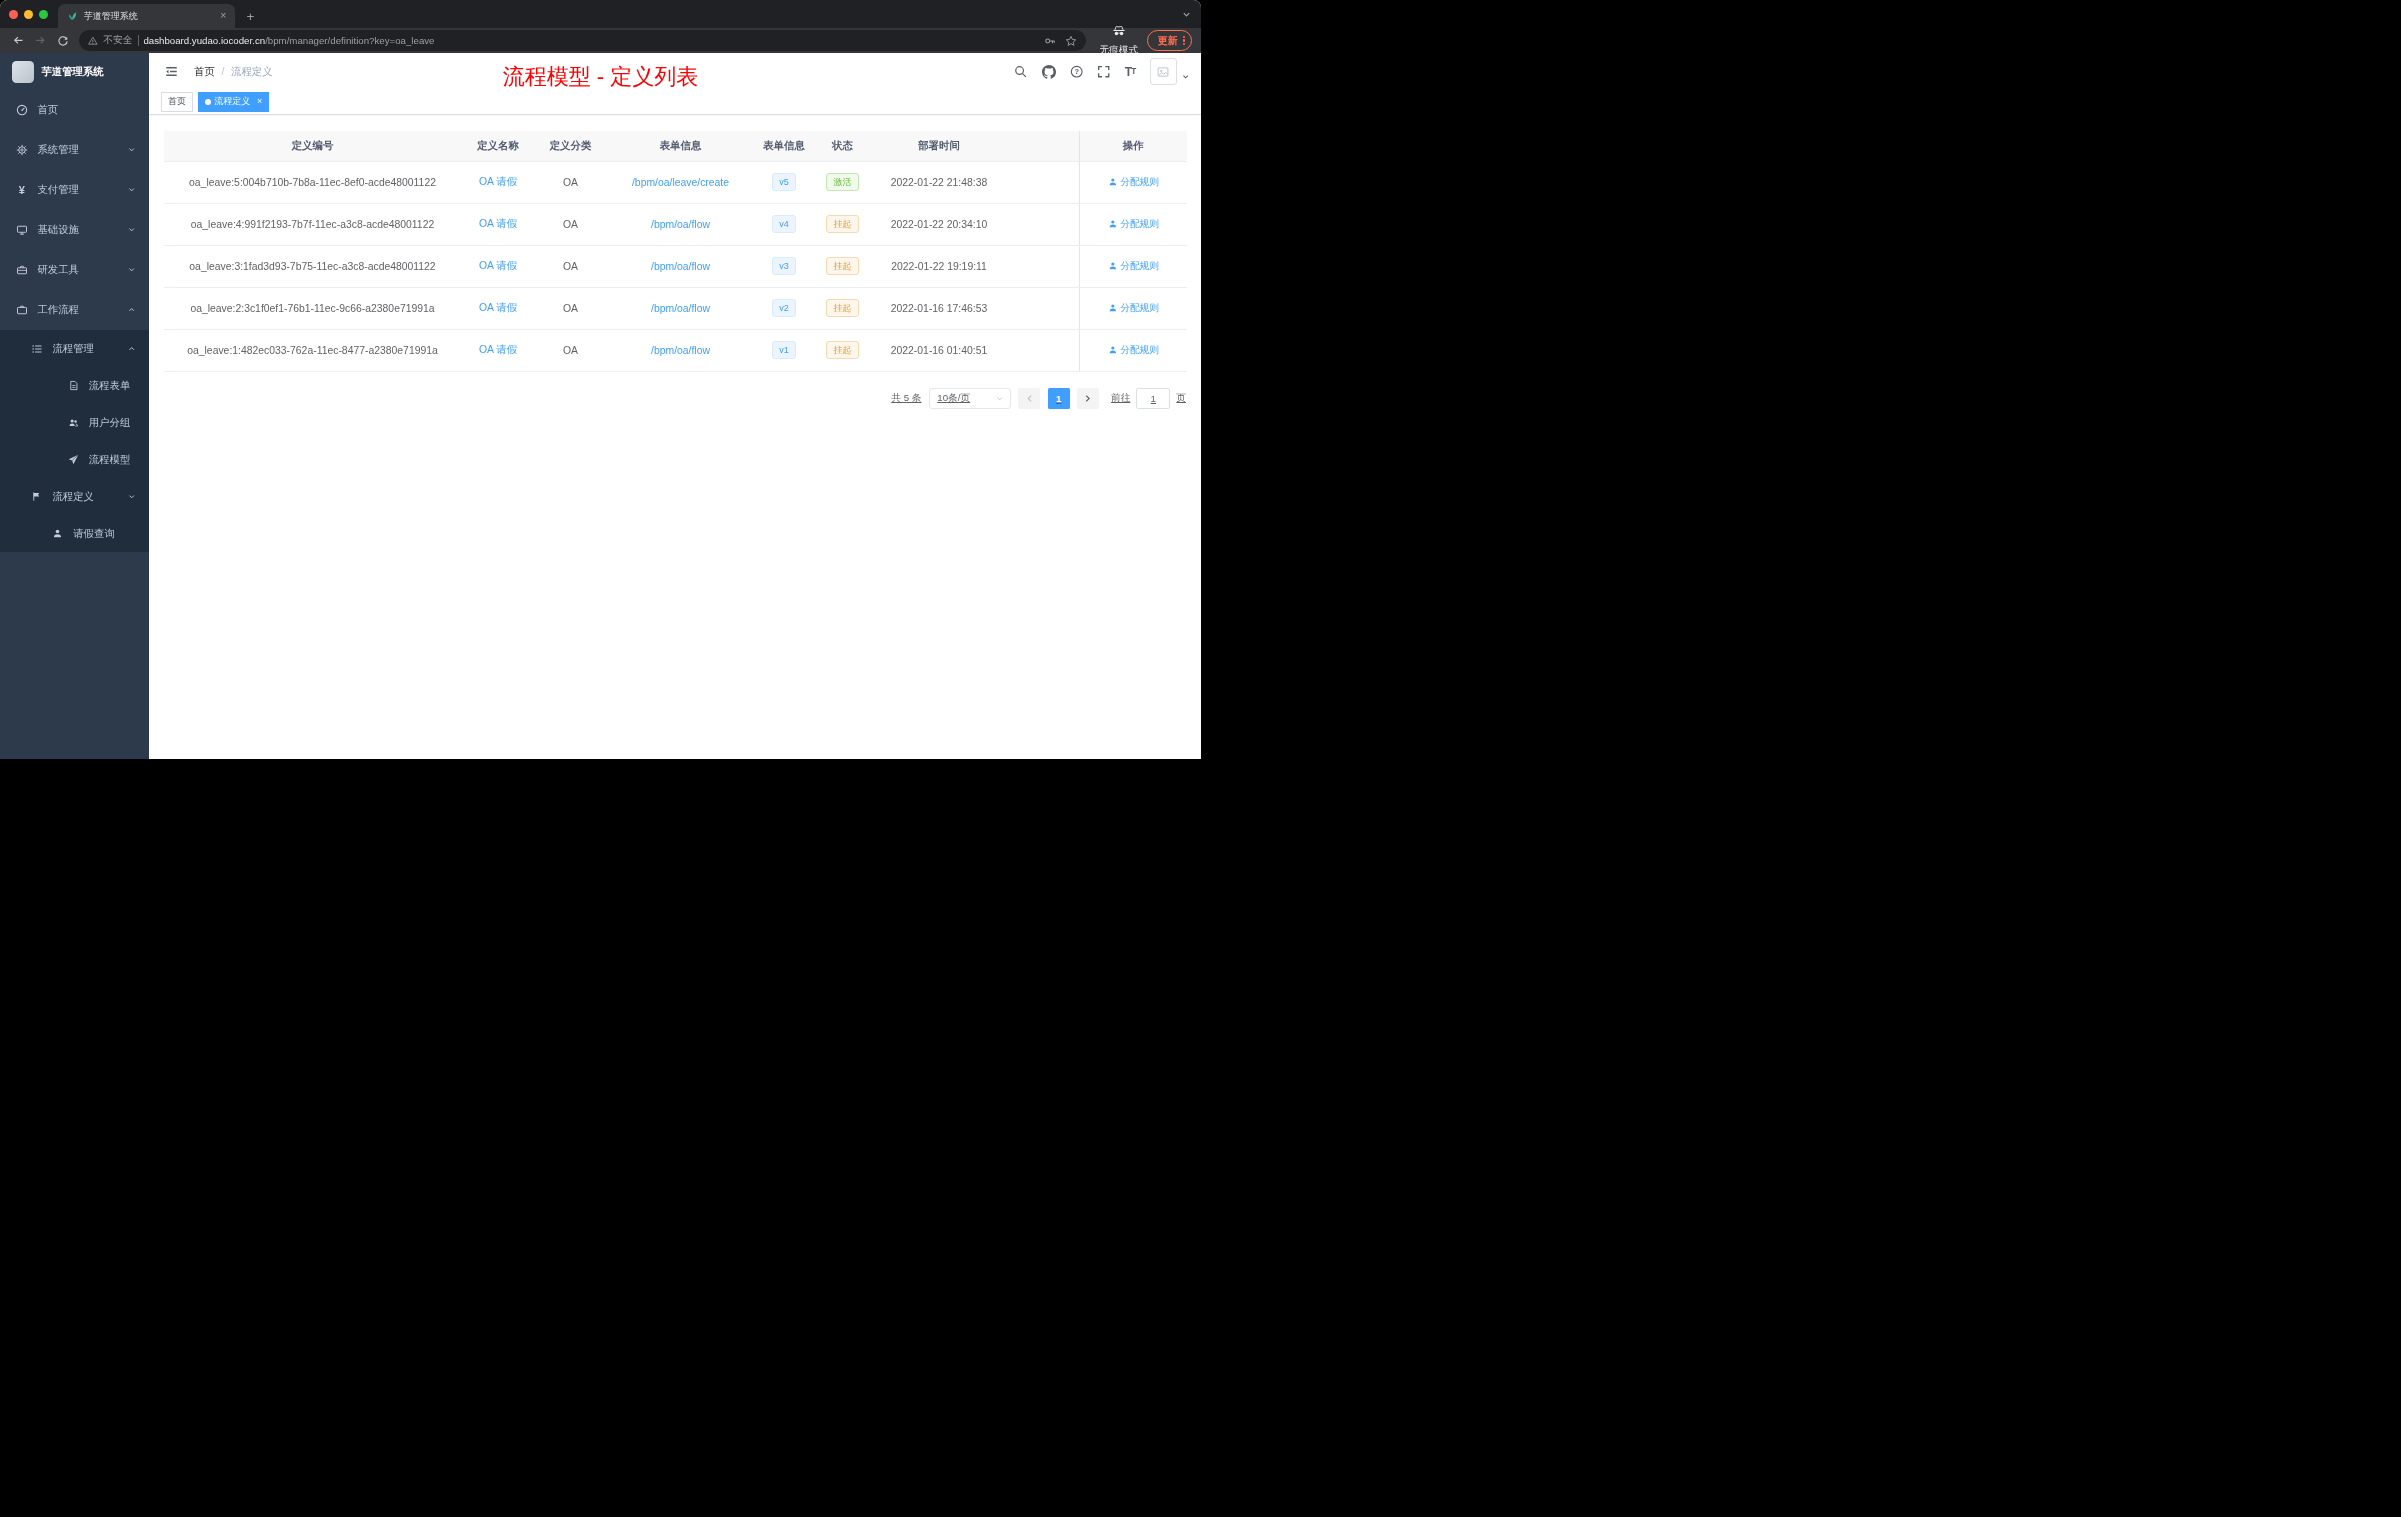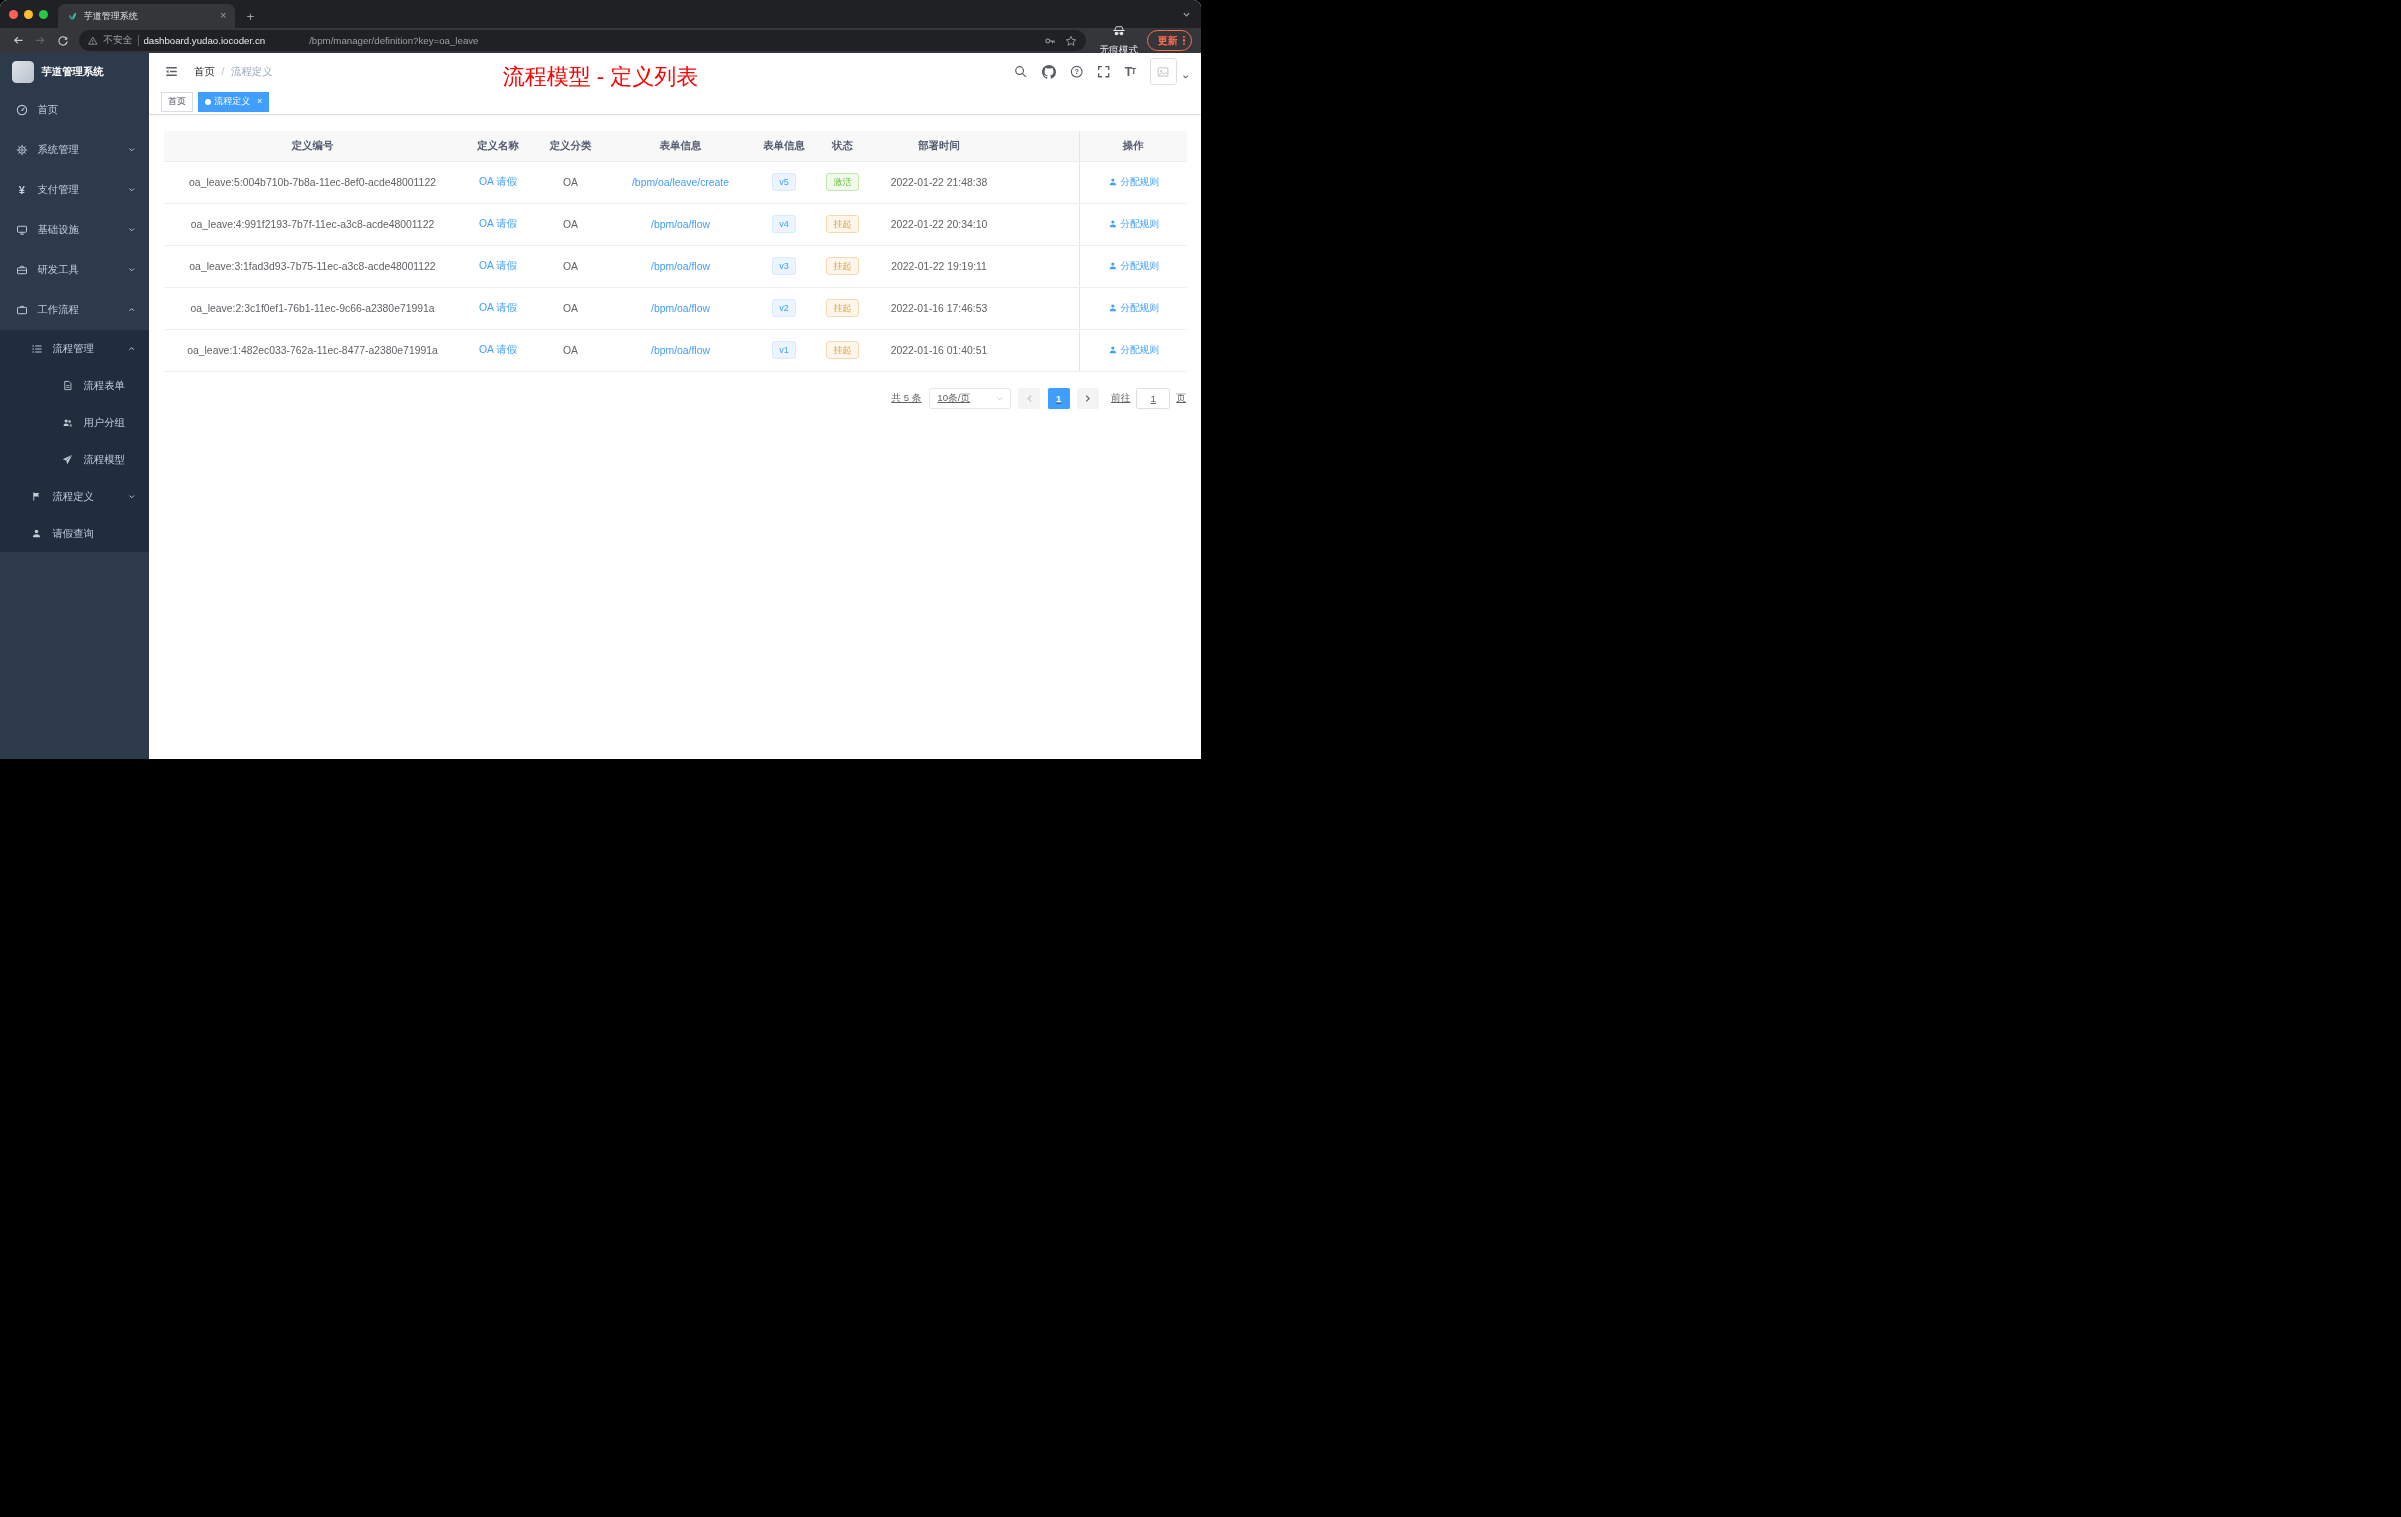--- a/index.html
+++ b/index.html
@@ -21,39 +21,39 @@
     color:#9aa0a6; font-size:13.4px; margin:0 0 1.5px 4.5px; }
   .tabstrip-caret { margin-left:auto; margin-right:10.4px; align-self:center; color:#9aa0a6; display:flex; }
 
   .toolbar { height:25px; background:#35363a; display:flex; align-items:center; padding:0 7.4px; gap:1.5px; flex-shrink:0; }
   .nav-btn { width:21px; height:21px; display:flex; align-items:center; justify-content:center; color:#c7cacd; }
   .nav-btn.disabled { color:#5f6368; }
   .omnibox { flex:1; height:21px; background:#202124; border-radius:10.4px; margin:0 4.5px;
     display:flex; align-items:center; gap:5.2px; padding:0 9px; font-size:9.7px; color:#9aa0a6; }
   .omni-divider { width:0.7px; height:10.4px; background:#5f6368; }
   .url-host { color:#e8eaed; }
-  .url-path { color:#9aa0a6;margin-left:44px; }
+  .url-path { color:#9aa0a6; }
   .omni-right { margin-left:auto; display:flex; gap:9px; align-items:center; color:#9aa0a6; }
   .incognito-badge { display:flex; align-items:center; gap:5.2px; color:#e8eaed; font-size:9.7px; margin:0 7.4px;flex-direction:column; }
   .update-pill { display:flex; align-items:center; gap:5.2px; border:1.1px solid #ff6d4f; color:#ff6d4f;
     border-radius:11px; padding:2.2px 6px 2.2px 9.7px; font-size:10px; font-weight:bold; margin-right:1.5px; }
   .dots-v { display:flex; flex-direction:column; gap:1.5px; }
   .dots-v i { width:2.2px; height:2.2px; border-radius:50%; background:currentColor; }
 
   
   .app { flex:1; display:flex; min-height:0; background:#fff; }
   .sidebar { width:149px; background:#2d3a4b; color:#bfcbd9; flex-shrink:0; font-size:10.4px; }
   .logo-row { height:37px; display:flex; align-items:center; gap:7.4px; padding-left:12px; }
   .logo-avatar { width:22px; height:22px; border-radius:4.5px;
     background:linear-gradient(135deg,#dfe3e8 0%,#b9c2cc 100%); }
   .logo-title { color:#fff; font-weight:bold; font-size:10.4px; }
   .menu-item { height:40px; display:flex; align-items:center; gap:9px; padding:0 13.4px 0 15px; cursor:pointer; }
   .menu-item .chev { margin-left:auto; display:flex; color:#bfcbd9; }
   .submenu { background:#1f2d3d; }
-  .submenu .menu-item { height:37px; padding-left:30px; }
+  .submenu .menu-item { height:37px; padding-left:30px;justify-content:center; }
   .submenu .menu-item.lvl3 { padding-left:61px; }
   .mi-icon { width:13.4px; display:flex; justify-content:center; align-items:center; color:#c3cbd6; }
   .yen-glyph { font-size:11px; font-weight:bold; }
 
   .main { flex:1; display:flex; flex-direction:column; min-width:0; background:#fff; }
   .navbar { height:37px; display:flex; align-items:center; padding:0 12px; background:#fff; flex-shrink:0; }
   .hamburger { color:#5a5e66; display:flex; padding:0 3px; }
   .breadcrumb { margin-left:12px; font-size:10.4px; display:flex; align-items:center; gap:6.7px; }
   .bc-home { color:#303133; cursor:pointer; }
   .bc-sep { color:#c0c4cc; }

